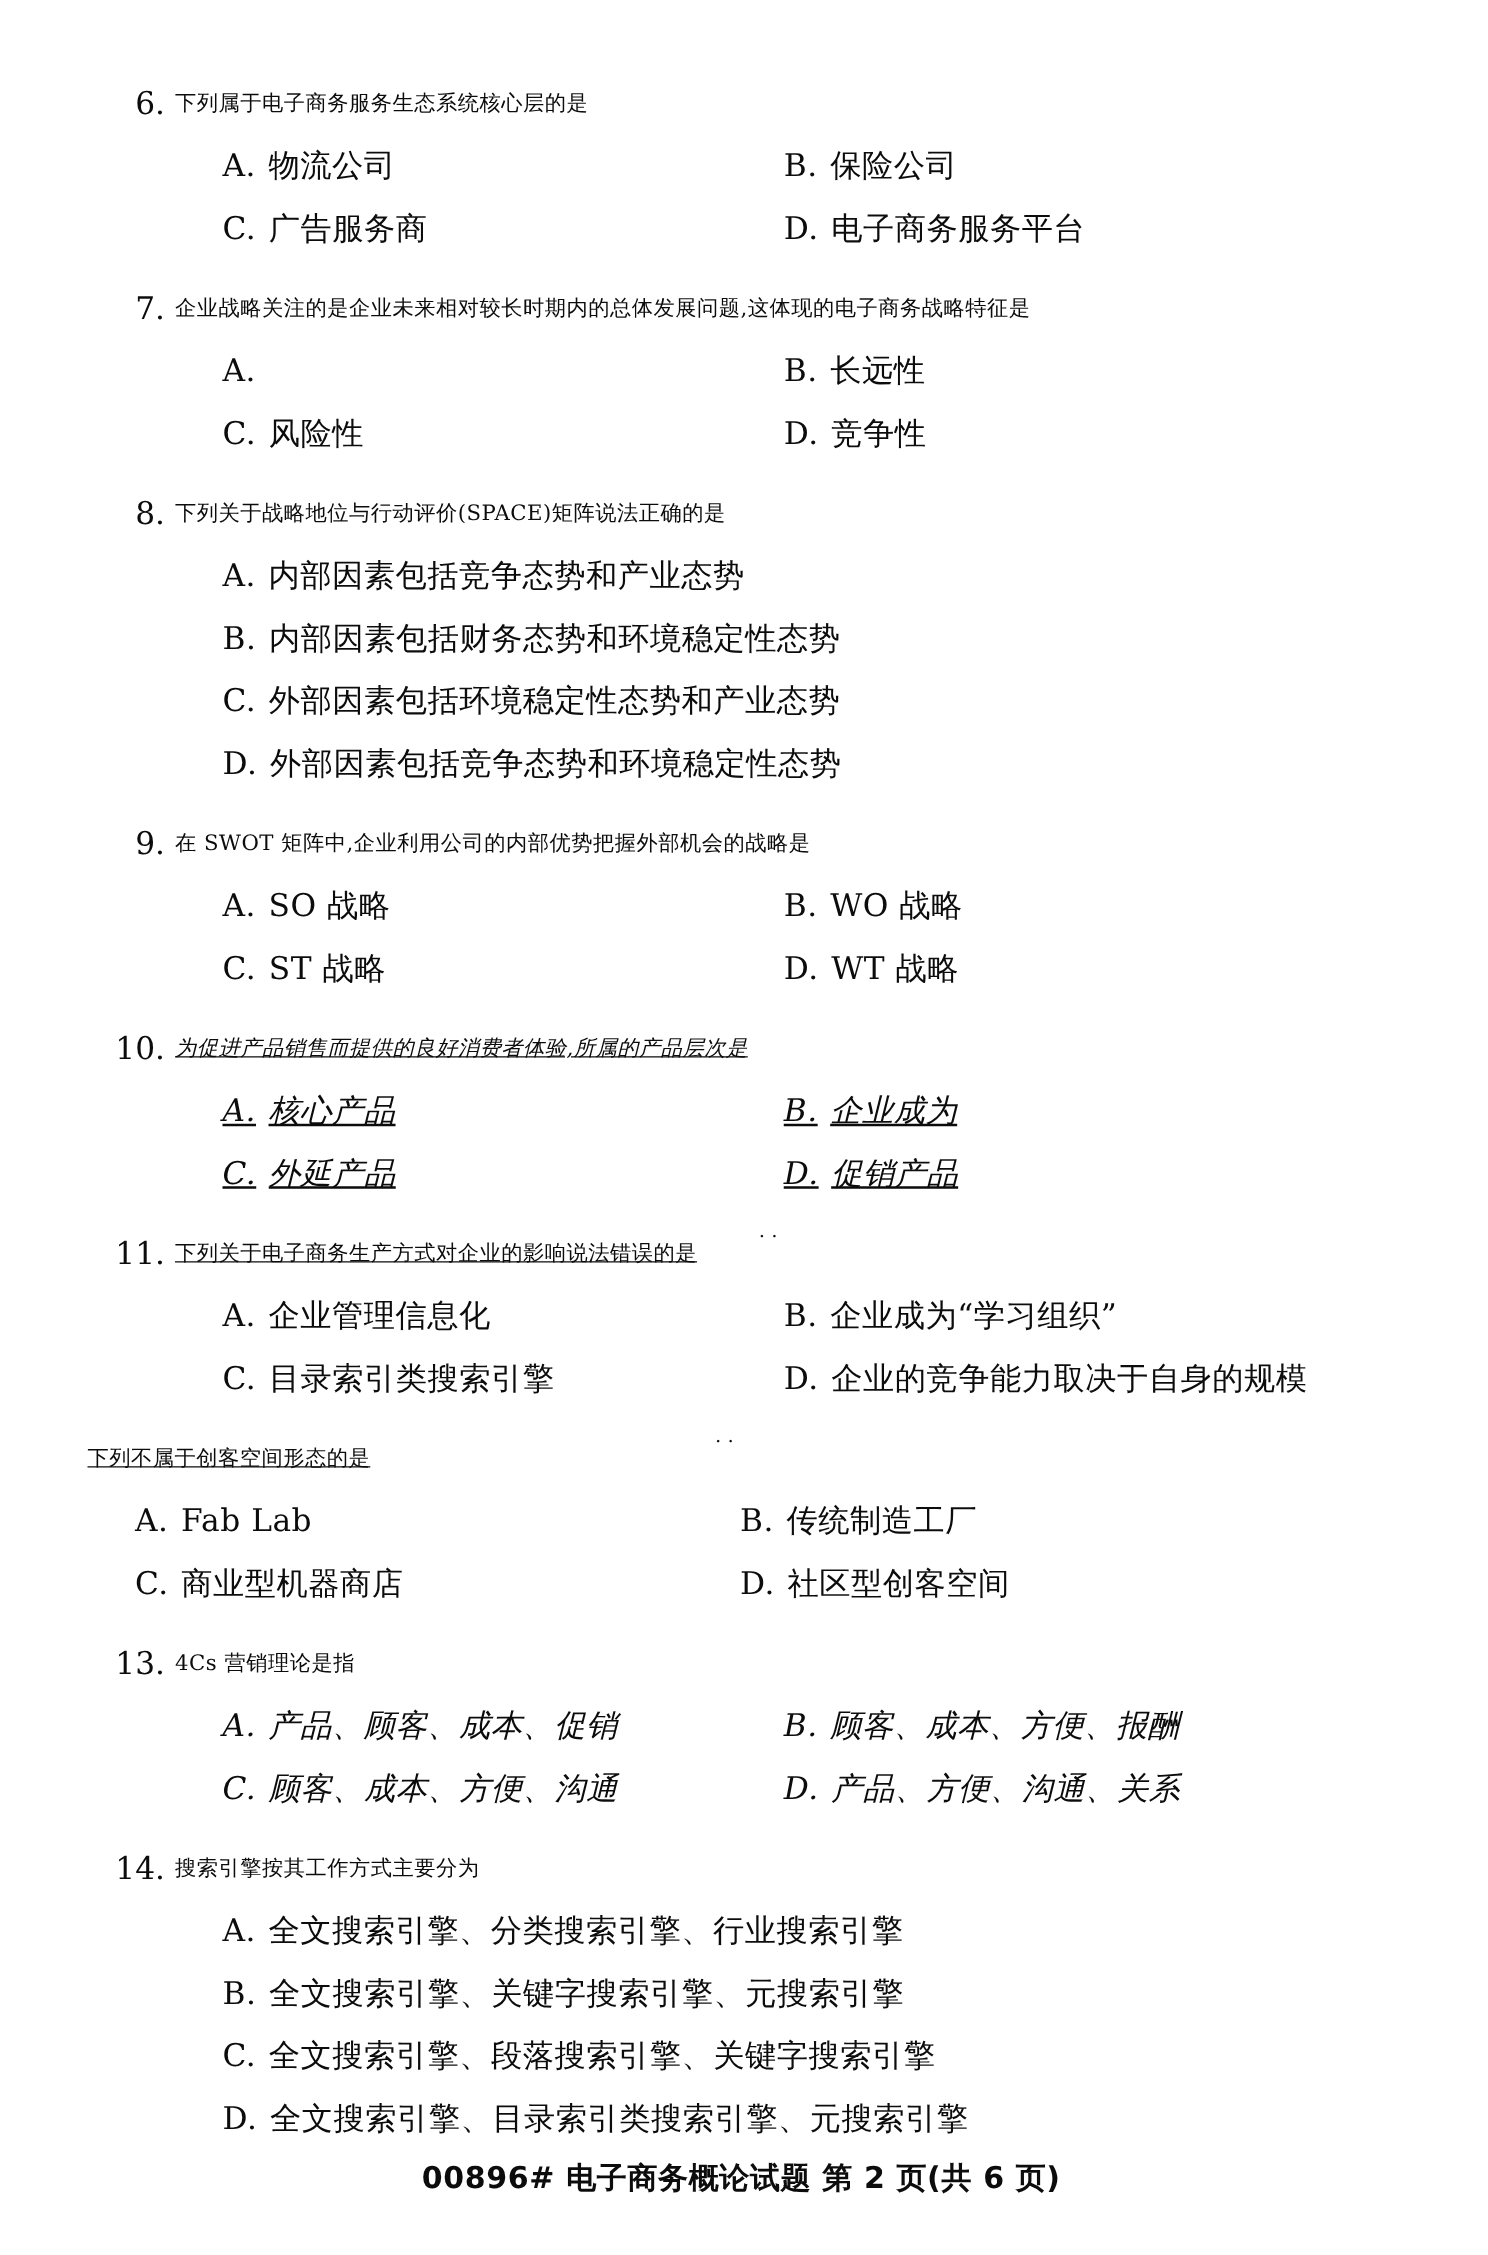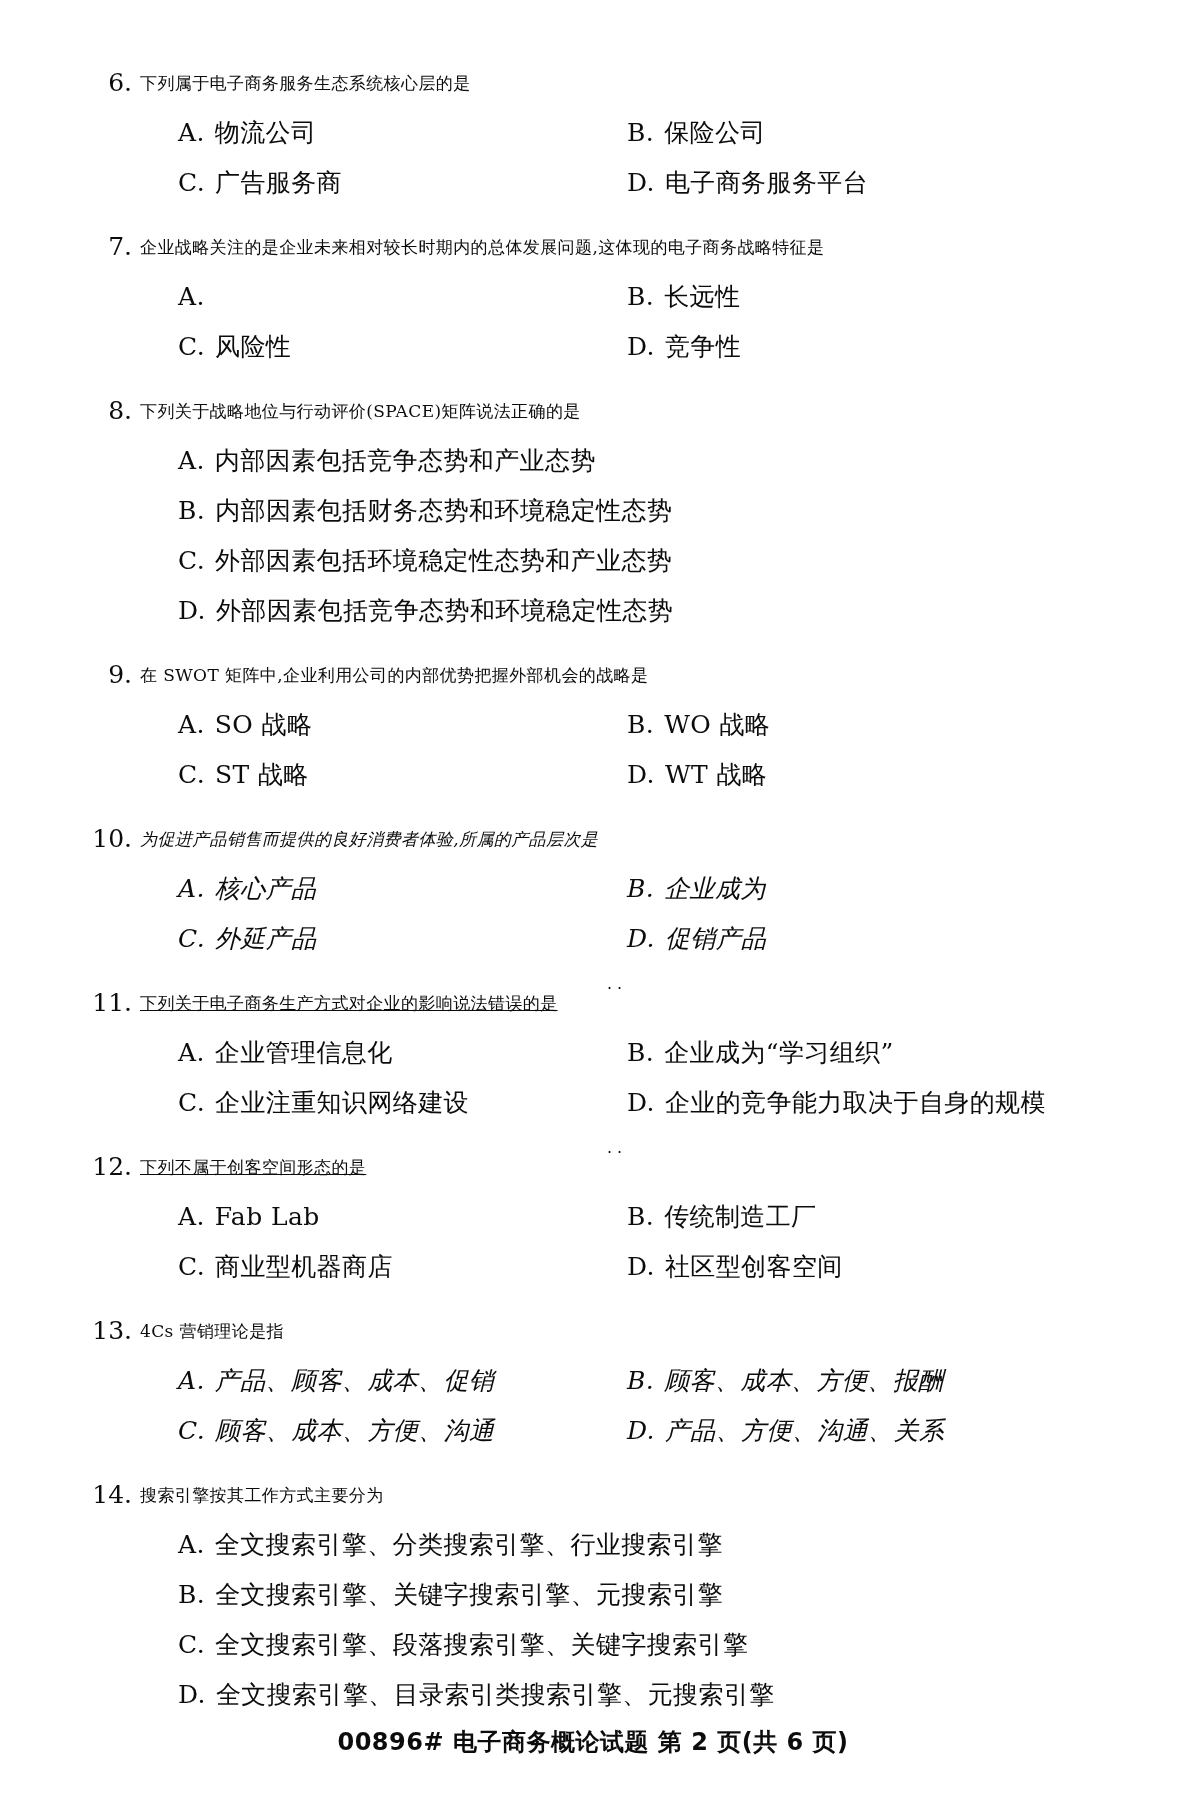--- a/index.html
+++ b/index.html
@@ -74,20 +74,21 @@
     flex: 0 0 auto;
     margin-right: 10px;
     white-space: nowrap;
   }
   .opt-text {
     flex: 1 1 auto;
   }
   .italic .q-stem,
   .italic .opt {
     font-style: italic;
+    text-decoration: underline;
   }
   .dotted {
     position: relative;
     text-decoration: underline;
   }
   .dotted::after {
     content: "··";
     position: absolute;
     left: 50%;
     transform: translateX(-50%);
@@ -246,32 +247,31 @@
         <div class="opt">
             <span class="opt-label">A.</span>
             <span class="opt-text">企业管理信息化</span>
           </div>
         <div class="opt">
             <span class="opt-label">B.</span>
             <span class="opt-text">企业成为“学习组织”</span>
           </div>
         <div class="opt">
             <span class="opt-label">C.</span>
-            <span class="opt-text">企业注重知识网络建设</span>
+            <span class="opt-text">目录索引类搜索引擎</span>
           </div>
         <div class="opt">
             <span class="opt-label">D.</span>
             <span class="opt-text">企业的竞争能力取决于自身的规模</span>
           </div>
       </div>
     </div>
   </div>
 
   <div class="q">
-    <div class="q-num">12.</div>
     <div class="q-body">
       <div class="q-stem dotted">下列不属于创客空间形态的是</div>
       <div class="opts two">
         <div class="opt">
             <span class="opt-label">A.</span>
             <span class="opt-text">Fab Lab</span>
           </div>
         <div class="opt">
             <span class="opt-label">B.</span>
             <span class="opt-text">传统制造工厂</span>

